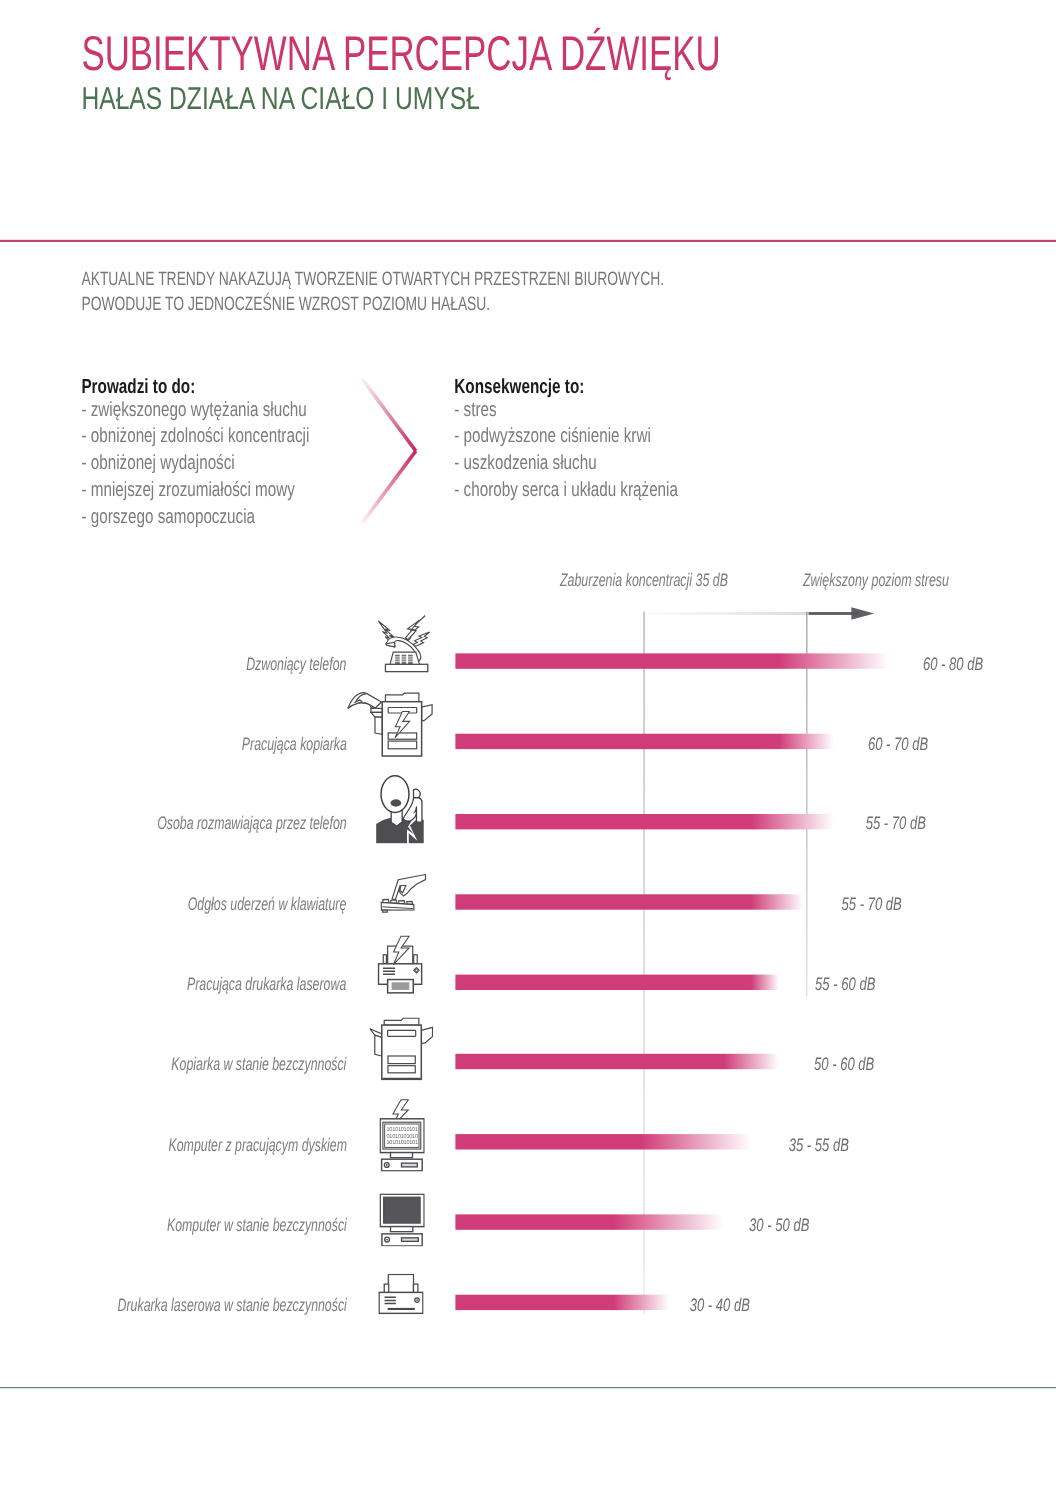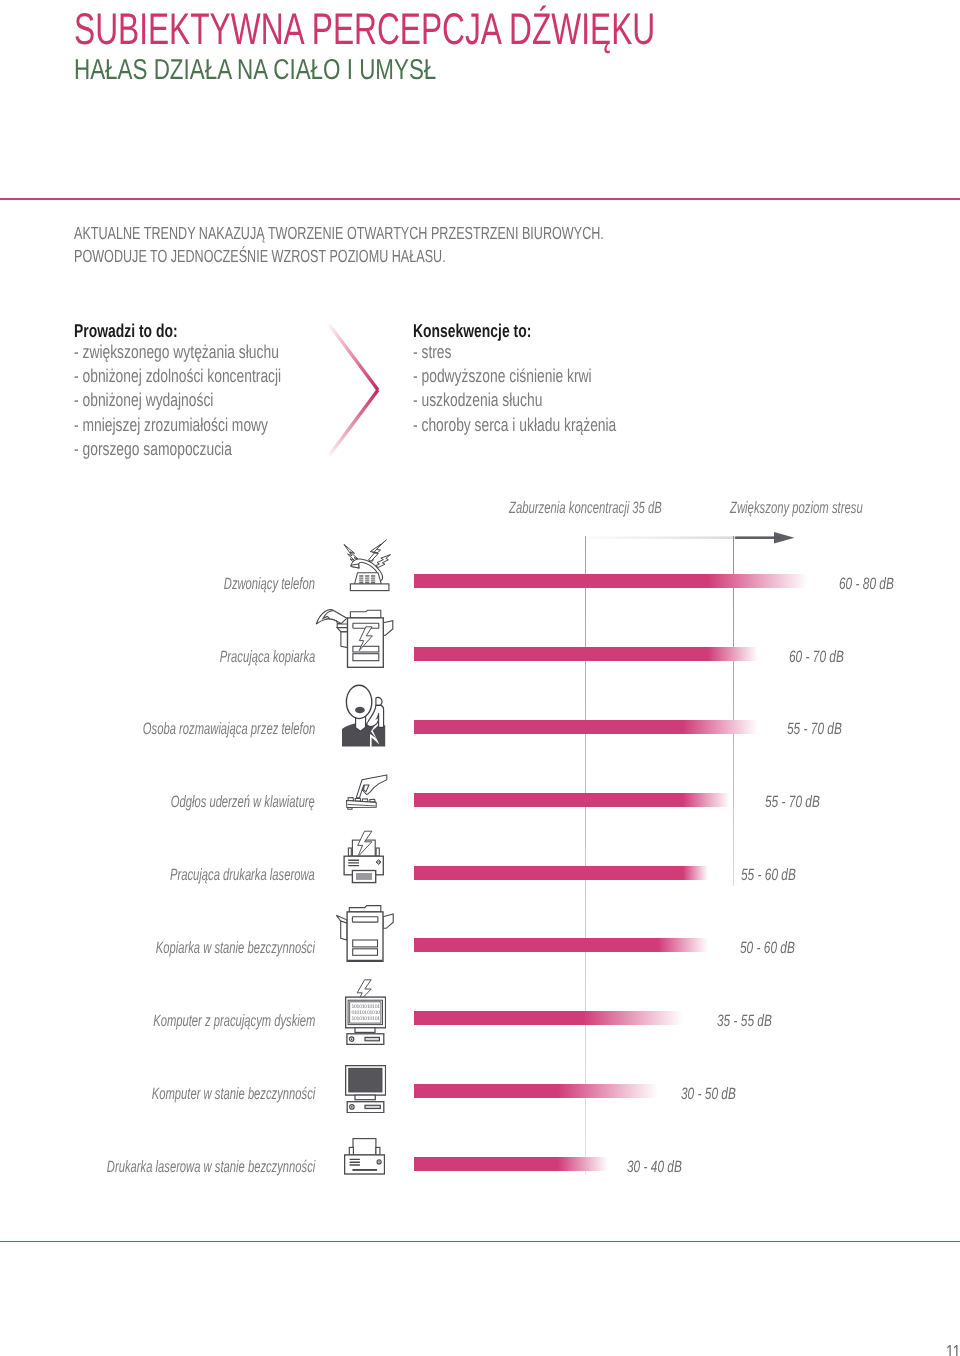--- a/index.html
+++ b/index.html
@@ -1,20 +1,20 @@
 <!DOCTYPE html>
 <html><head>
 <meta charset="utf-8">
 <title>Subiektywna percepcja dzwieku</title>
 <style>
   html,body{margin:0;padding:0;background:#ffffff;}
   body{width:960px;height:1356px;position:relative;overflow:hidden;
        font-family:"Liberation Sans",sans-serif;-webkit-font-smoothing:antialiased;
        text-rendering:geometricPrecision;}
-  .page{position:absolute;inset:0;width:960px;height:980px;}
+  .page{position:absolute;inset:0;width:960px;height:980px;margin-top:20px;}
 
   
   #title{
     position:absolute;left:74px;top:8px;
     font-size:44.4px;line-height:1;font-weight:400;letter-spacing:0px;
     color:#CC3668;
     font-family:"Liberation Sans",sans-serif;
     transform:scaleX(.714);transform-origin:left top;white-space:nowrap;
   }
   #subtitle{

